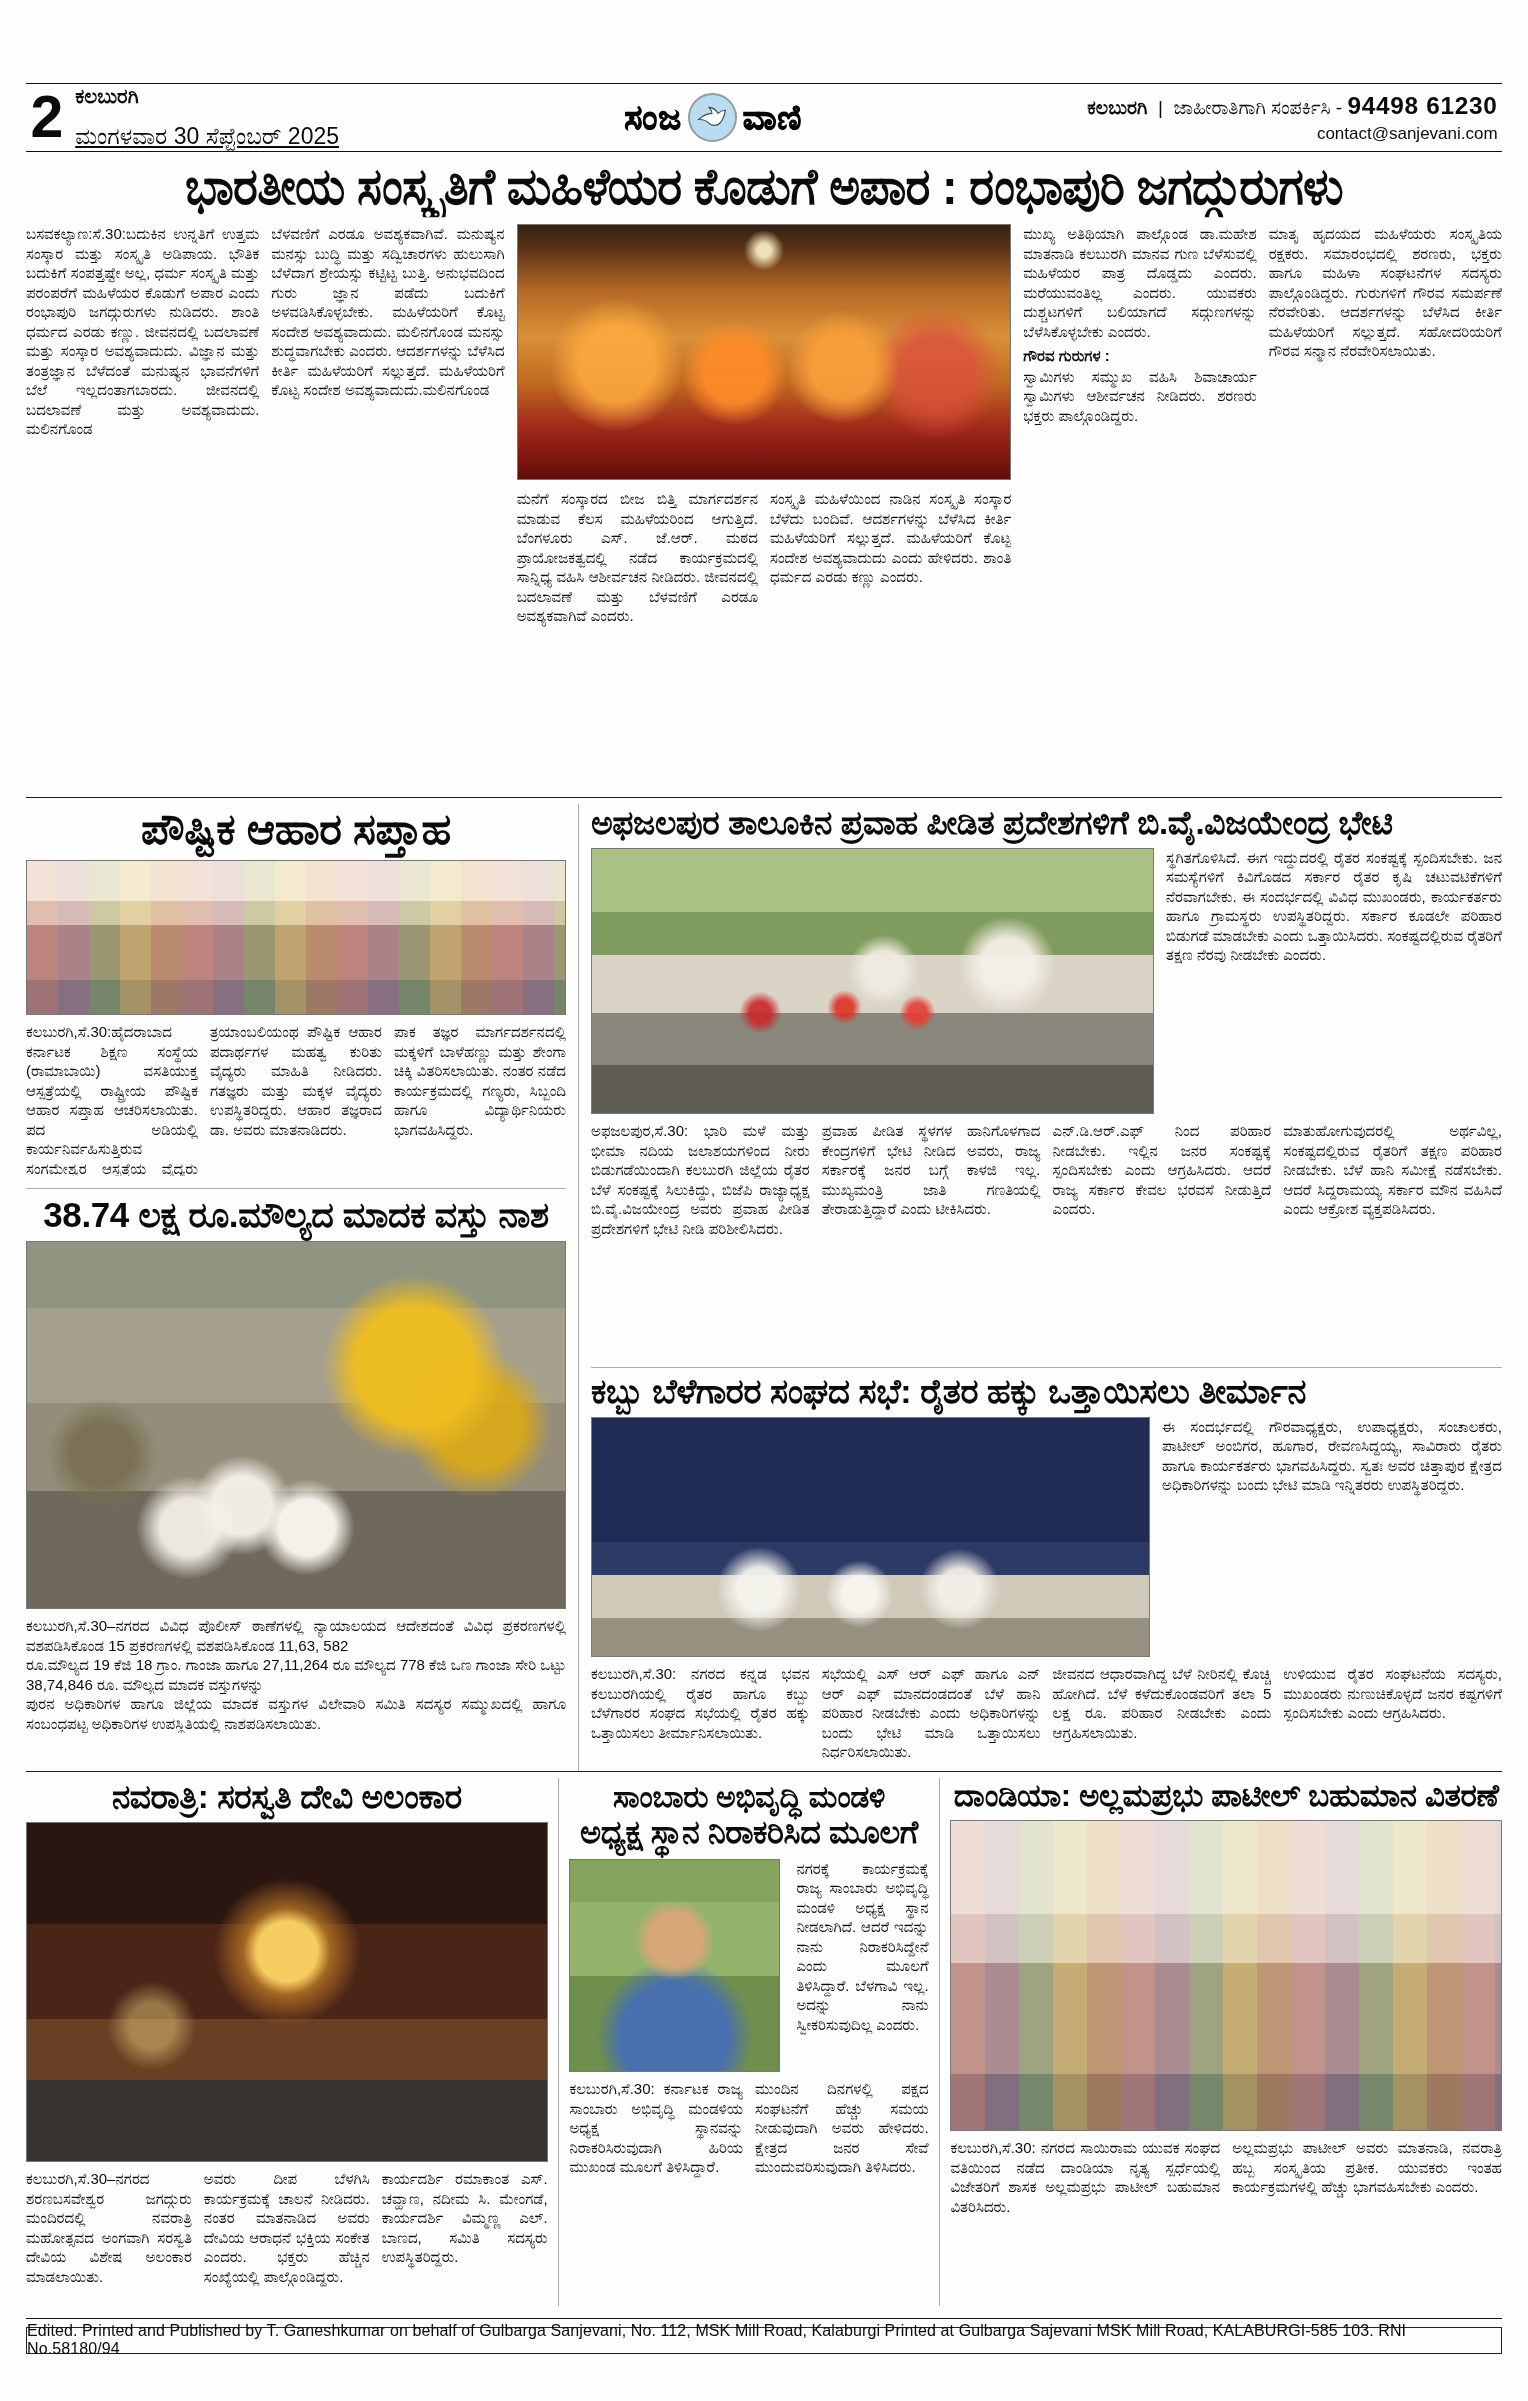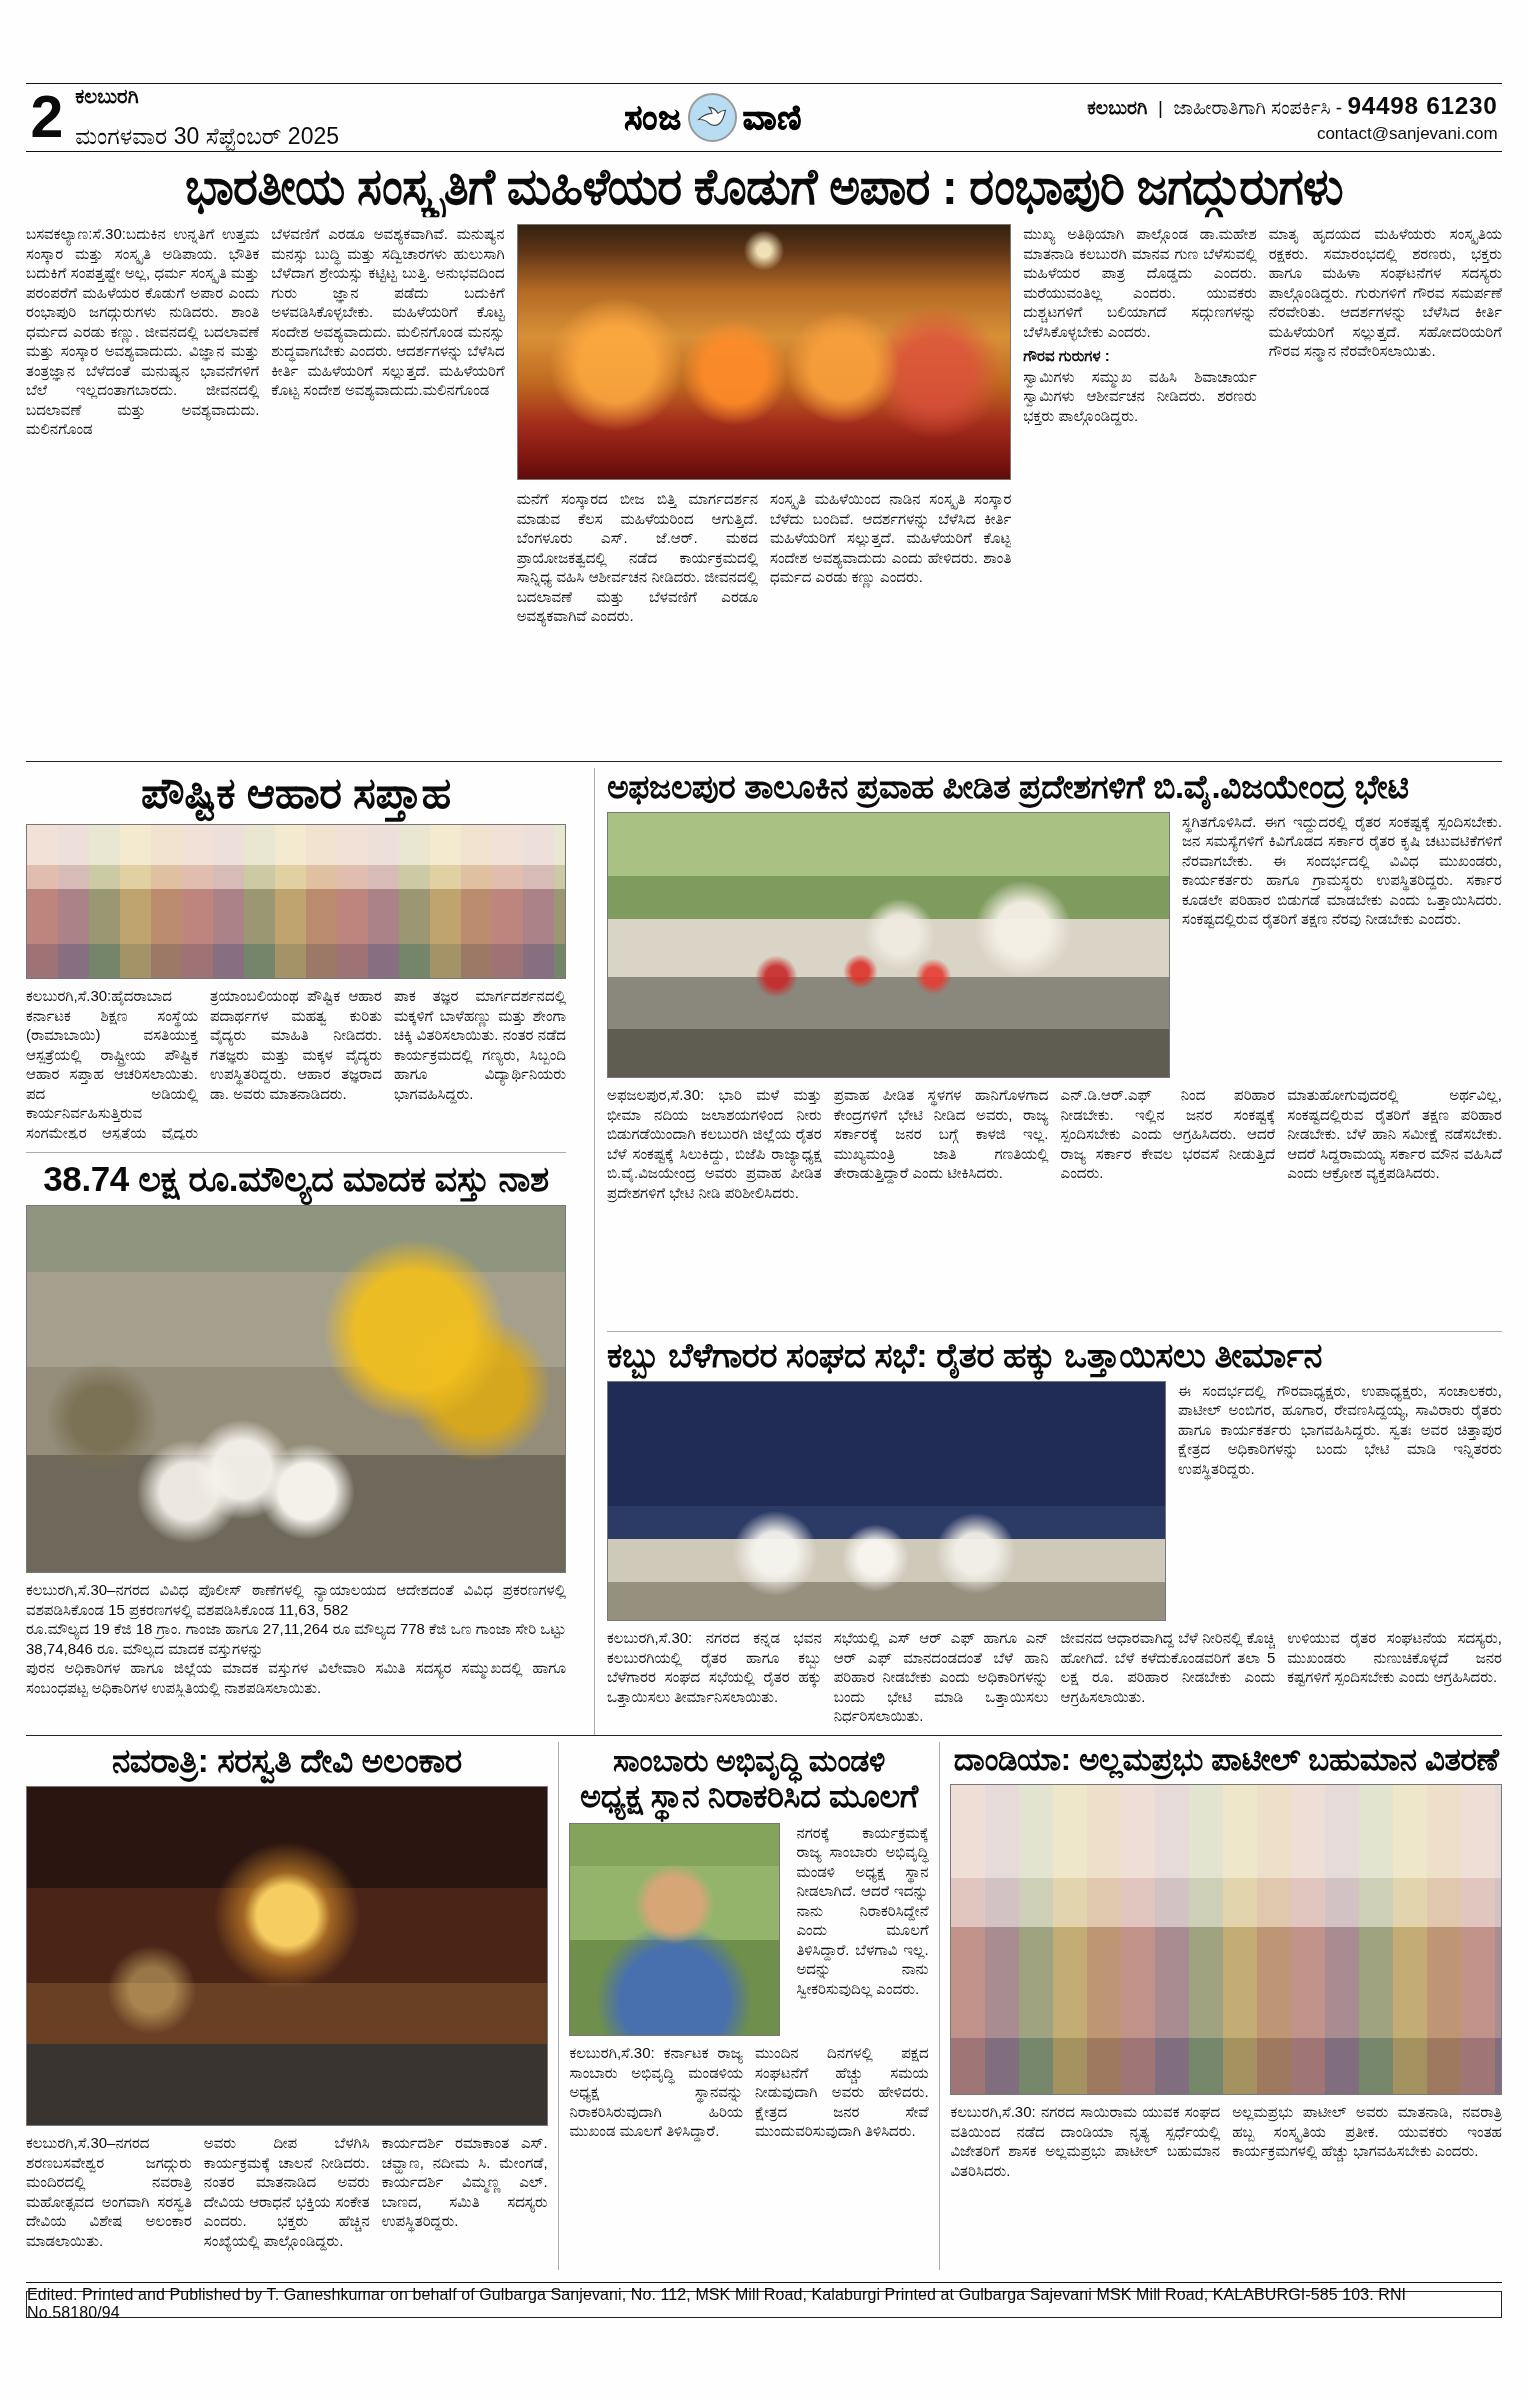--- a/index.html
+++ b/index.html
@@ -8,21 +8,21 @@
     width:1528px; height:2401px; margin:0 auto; background:#fefefe;
     font-family:"Liberation Sans", sans-serif; color:#0b0b0b;
     padding:83px 26px 0 26px; position:relative; overflow:hidden;
   }
   
   .mh { display:flex; justify-content:space-between; align-items:stretch;
         border-top:1.5px solid #111; border-bottom:1.5px solid #111; height:69px; padding:3px 4.4px; }
   .mh-left { display:flex; align-items:center; gap:12px; }
   .pgnum { font-size:59px; font-weight:700; line-height:.85; }
   .ed-name { font-size:20px; font-weight:bold; }
-  .ed-date { font-size:23px; margin-top:15px; }
+  .ed-date { font-size:23px; margin-top:15px;text-decoration:underline; }
   .mh-center { display:flex; align-items:center; gap:6px; font-size:34px; font-weight:900;
                letter-spacing:0.7px; -webkit-text-stroke:0.7px #000; }
   .dove-badge { width:49px; height:49px; border-radius:50%; background:#b8ddf2;
                 border:2.2px solid #9a9a9a; display:flex; align-items:center; justify-content:center; flex:0 0 auto; }
   .mh-right { text-align:right; align-self:center; line-height:1.35; }
   .mh-right .l1 { font-size:19px; }
   .mh-right .l1 b.city { font-weight:bold; }
   .mh-right .phone { font-weight:bold; font-size:24.4px; letter-spacing:0.7px; }
   .mh-right .email { font-size:17px; }
   
@@ -85,21 +85,21 @@
       radial-gradient(circle at 50% 38%, rgba(216,166,118,.98) 0 16%, transparent 24%),
       radial-gradient(circle at 50% 84%, rgba(70,110,180,.95) 0 26%, transparent 38%),
       linear-gradient(180deg,#84a45c 0 20%,#94b46c 20% 55%,#6f8f4c 55% 100%); }
   .ph-dandiya { height:311px;
     background:
       repeating-linear-gradient(90deg, rgba(200,80,120,.7) 0 34px, rgba(90,60,150,.7) 34px 68px,
         rgba(60,130,90,.7) 68px 102px, rgba(215,170,60,.7) 102px 136px, rgba(190,90,60,.7) 136px 170px),
       linear-gradient(180deg,#eae4d6 0 30%,#d9d0c0 30% 46%,#b3a28c 46% 82%,#8d8678 82% 100%);
     background-blend-mode:soft-light,normal; }
   
-  .mid-zone { display:flex; gap:16px; height:974px; overflow:hidden; border-top:1.1px solid #222; padding-top:6px; }
+  .mid-zone { display:flex; gap:0; height:974px; overflow:hidden; border-top:1.1px solid #222; padding-top:6px;margin-top:36px; }
   .mz-left { width:552px; padding-right:12px; }
   .mz-right { flex:1; border-left:0.7px solid #aaa; padding-left:12px; min-width:0; }
   article { overflow:hidden; }
   .nutrition h2 { font-size:43px; text-align:center; margin:3px 0 7.4px; }
   .nutrition .cols, .generic-cols { display:flex; gap:12px; overflow:hidden; }
   .nutrition .cols { height:154px; margin-top:7.4px; }
   .drugs { margin-top:12px; border-top:0.7px solid #aaa; padding-top:7.4px; }
   .drugs h2 { font-size:35px; text-align:center; margin-bottom:7.4px; white-space:nowrap; }
   .drugs .cols { height:164px; margin-top:7.4px; }
   .flood h2 { font-size:33px; margin:1.5px 0 7.4px; white-space:nowrap; }

